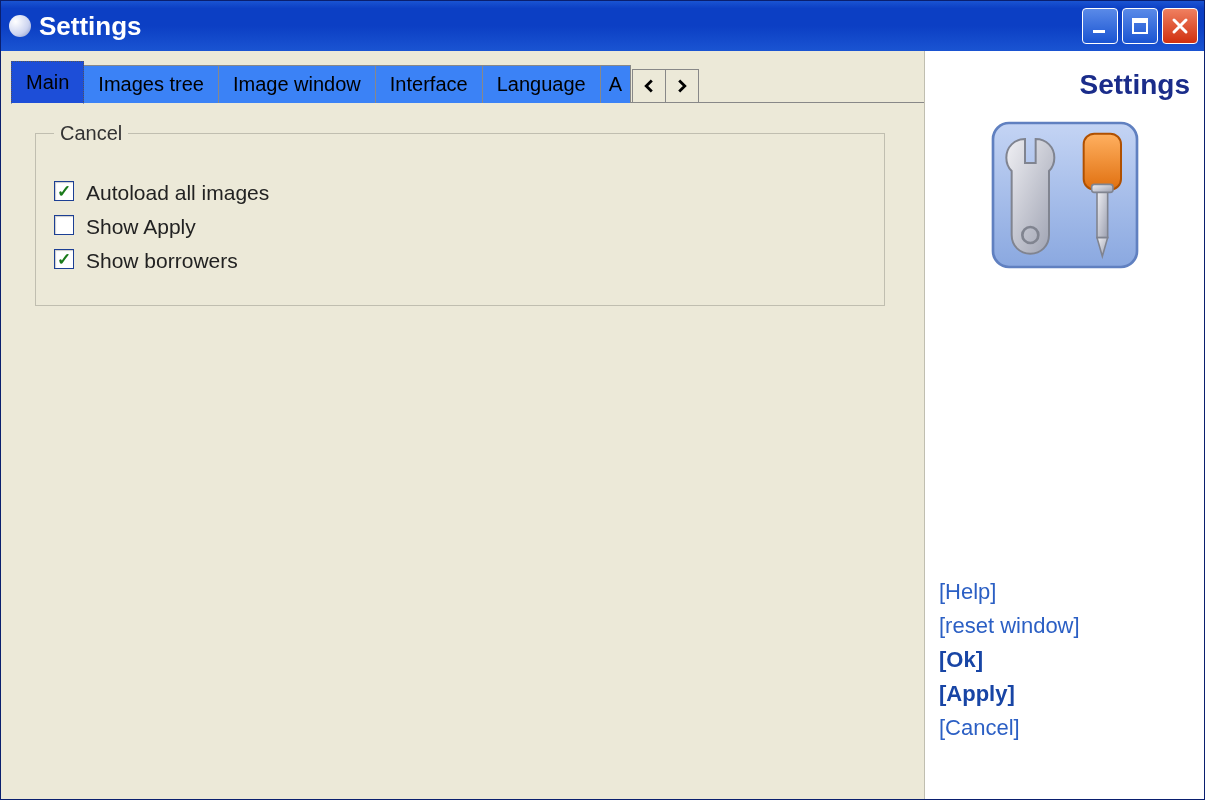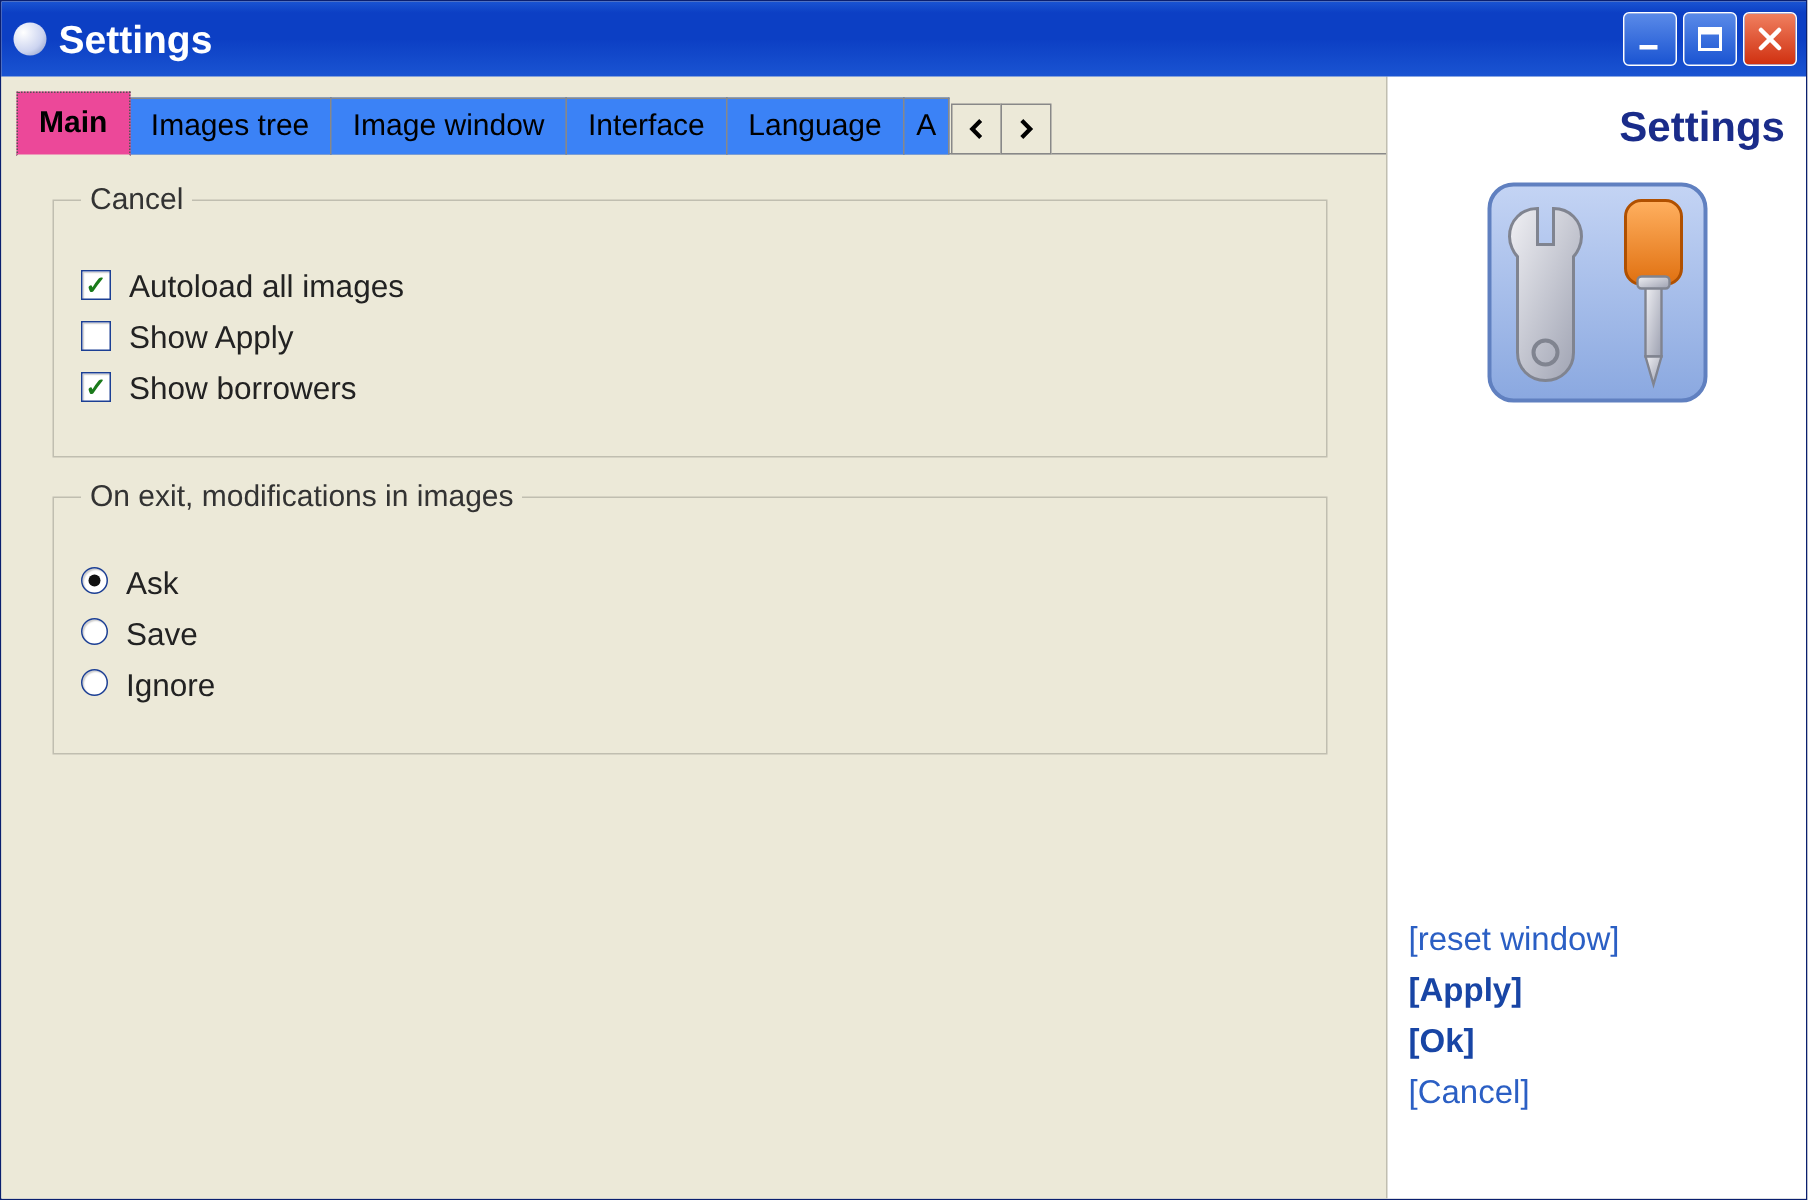--- a/index.html
+++ b/index.html
@@ -115,27 +115,26 @@
   border: 1px solid #888;
   border-bottom: none;
   background: #3b82f6;
   padding: 7px 14px;
   font-size: 20px;
   margin-right: -1px;
   cursor: pointer;
   position: relative;
 }
 .tab.active {
-  background: #ec4899;
+  background: #1d4ed8;
   border: 1px dotted #555;
   border-bottom: 1px solid #ece9d8;
   z-index: 2;
   padding: 9px 14px;
   margin-bottom: -1px;
-  font-weight: bold;
 }
 .tab.partial { padding: 7px 8px; }
 .tabnav {
   display: flex;
   margin-left: 2px;
 }
 .tabnav-btn {
   width: 34px;
   height: 34px;
   background: #ece9d8;
@@ -276,35 +275,20 @@
           <div class="control-row">
             <div class="checkbox"></div>
             <span>Show Apply</span>
           </div>
           <div class="control-row">
             <div class="checkbox checked"></div>
             <span>Show borrowers</span>
           </div>
         </div>
 
-        <div class="fieldset">
-          <div class="legend">On exit, modifications in images</div>
-          <div class="control-row">
-            <div class="radio checked"></div>
-            <span>Ask</span>
-          </div>
-          <div class="control-row">
-            <div class="radio"></div>
-            <span>Save</span>
-          </div>
-          <div class="control-row">
-            <div class="radio"></div>
-            <span>Ignore</span>
-          </div>
-        </div>
 
       </div>
     </div>
 
     <div class="side-panel">
       <div class="side-title">Settings</div>
       <svg class="settings-icon" viewBox="0 0 120 120">
         <defs>
           <linearGradient id="bg" x1="0" y1="0" x2="0" y2="1">
             <stop offset="0" stop-color="#c4d4f4"></stop>
@@ -324,20 +308,21 @@
         <path d="M30 18 C22 18 16 24 16 32 C16 36 18 40 20 42 L20 90 C20 98 26 104 34 104 C42 104 48 98 48 90 L48 42 C50 40 52 36 52 32 C52 24 46 18 38 18 L38 36 L30 36 Z" fill="url(#wr)" stroke="#808490" stroke-width="1.5"></path>
         <circle cx="34" cy="90" r="6" fill="none" stroke="#808490" stroke-width="2"></circle>
 
         <rect x="74" y="14" width="28" height="42" rx="8" fill="url(#sd)" stroke="#b05000" stroke-width="1.5"></rect>
         <rect x="84" y="56" width="8" height="36" fill="url(#wr)" stroke="#808490" stroke-width="1.2"></rect>
         <path d="M84 92 L92 92 L88 106 Z" fill="url(#wr)" stroke="#808490" stroke-width="1.2"></path>
         <rect x="80" y="52" width="16" height="6" rx="2" fill="url(#wr)" stroke="#808490" stroke-width="1.2"></rect>
       </svg>
 
       <div class="side-links">
+        <a>[Help]</a>
         <a>[reset window]</a>
+        <a class="bold">[Ok]</a>
         <a class="bold">[Apply]</a>
-        <a class="bold">[Ok]</a>
         <a>[Cancel]</a>
       </div>
     </div>
   </div>
 </div>
 
 </body></html>

